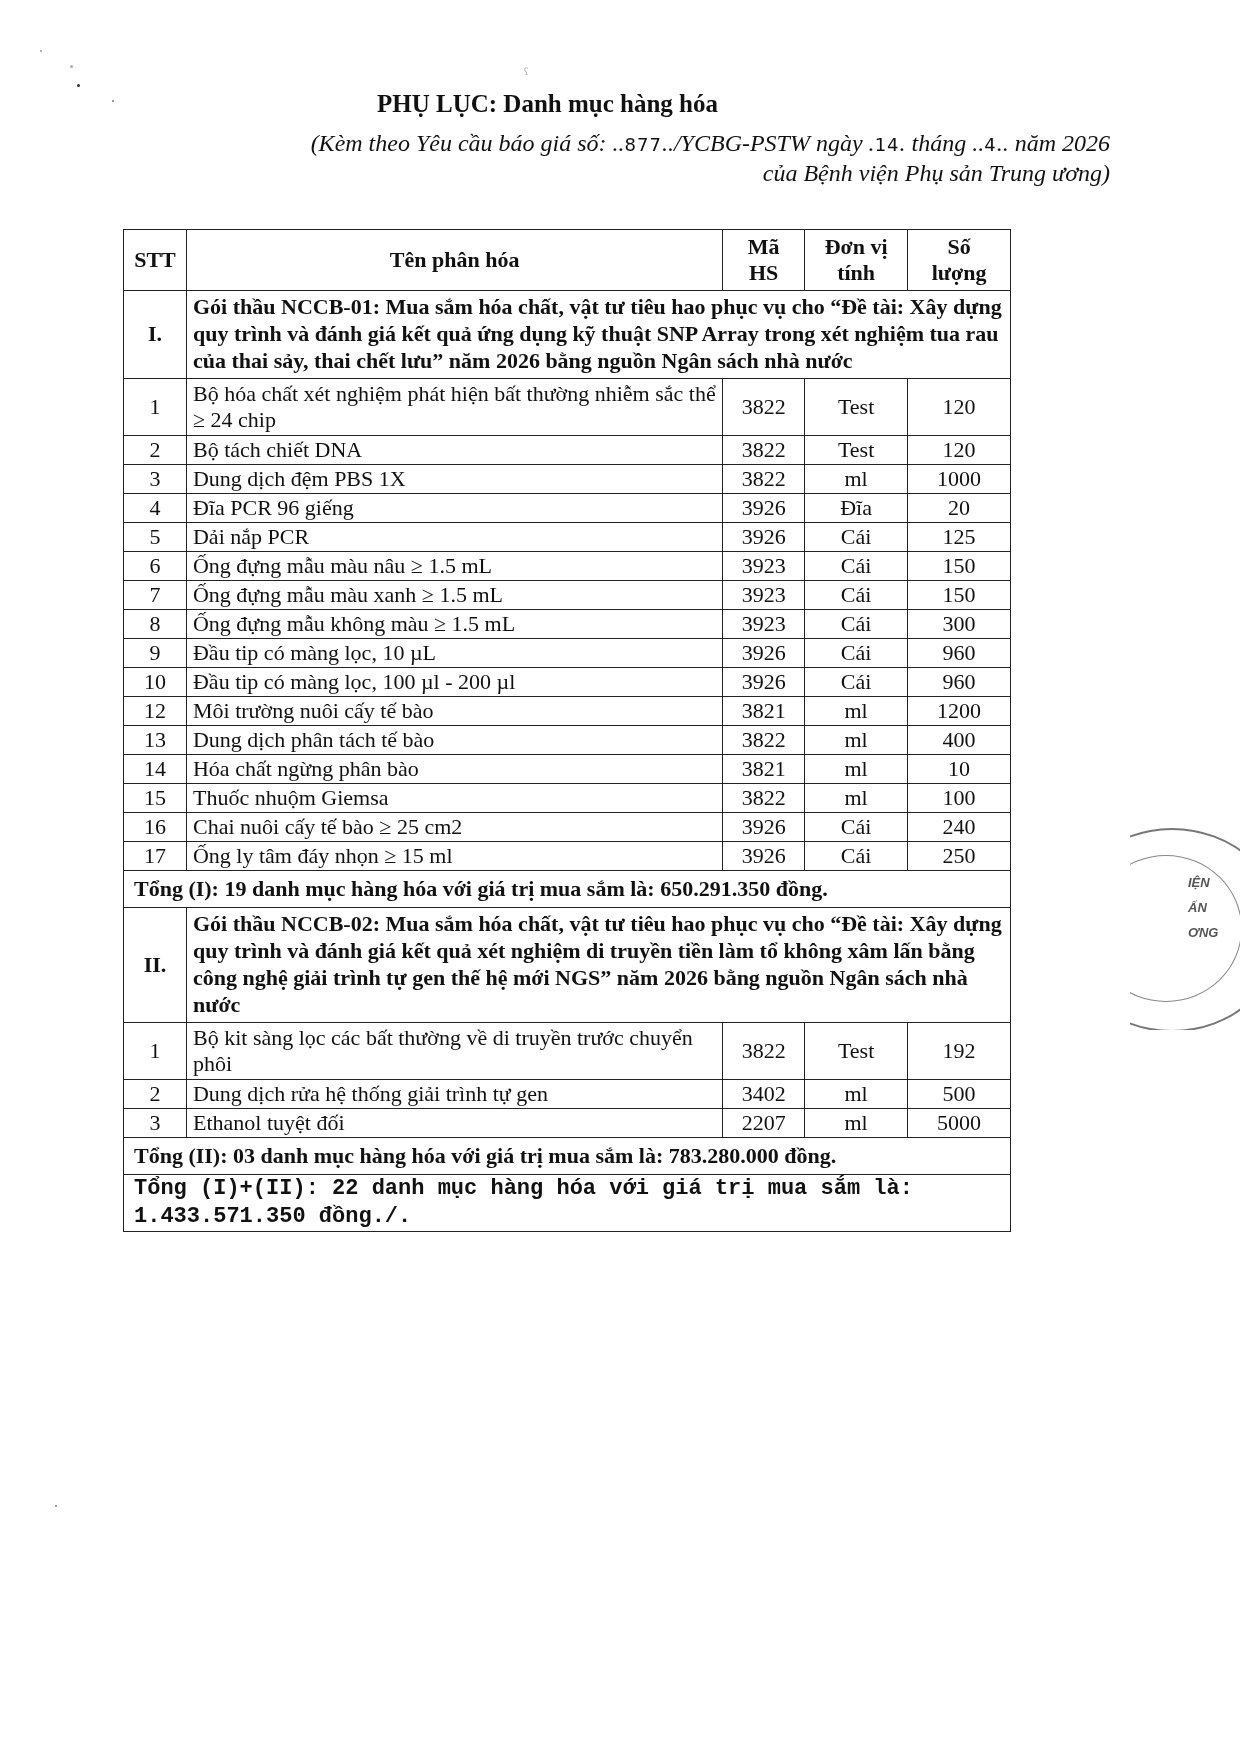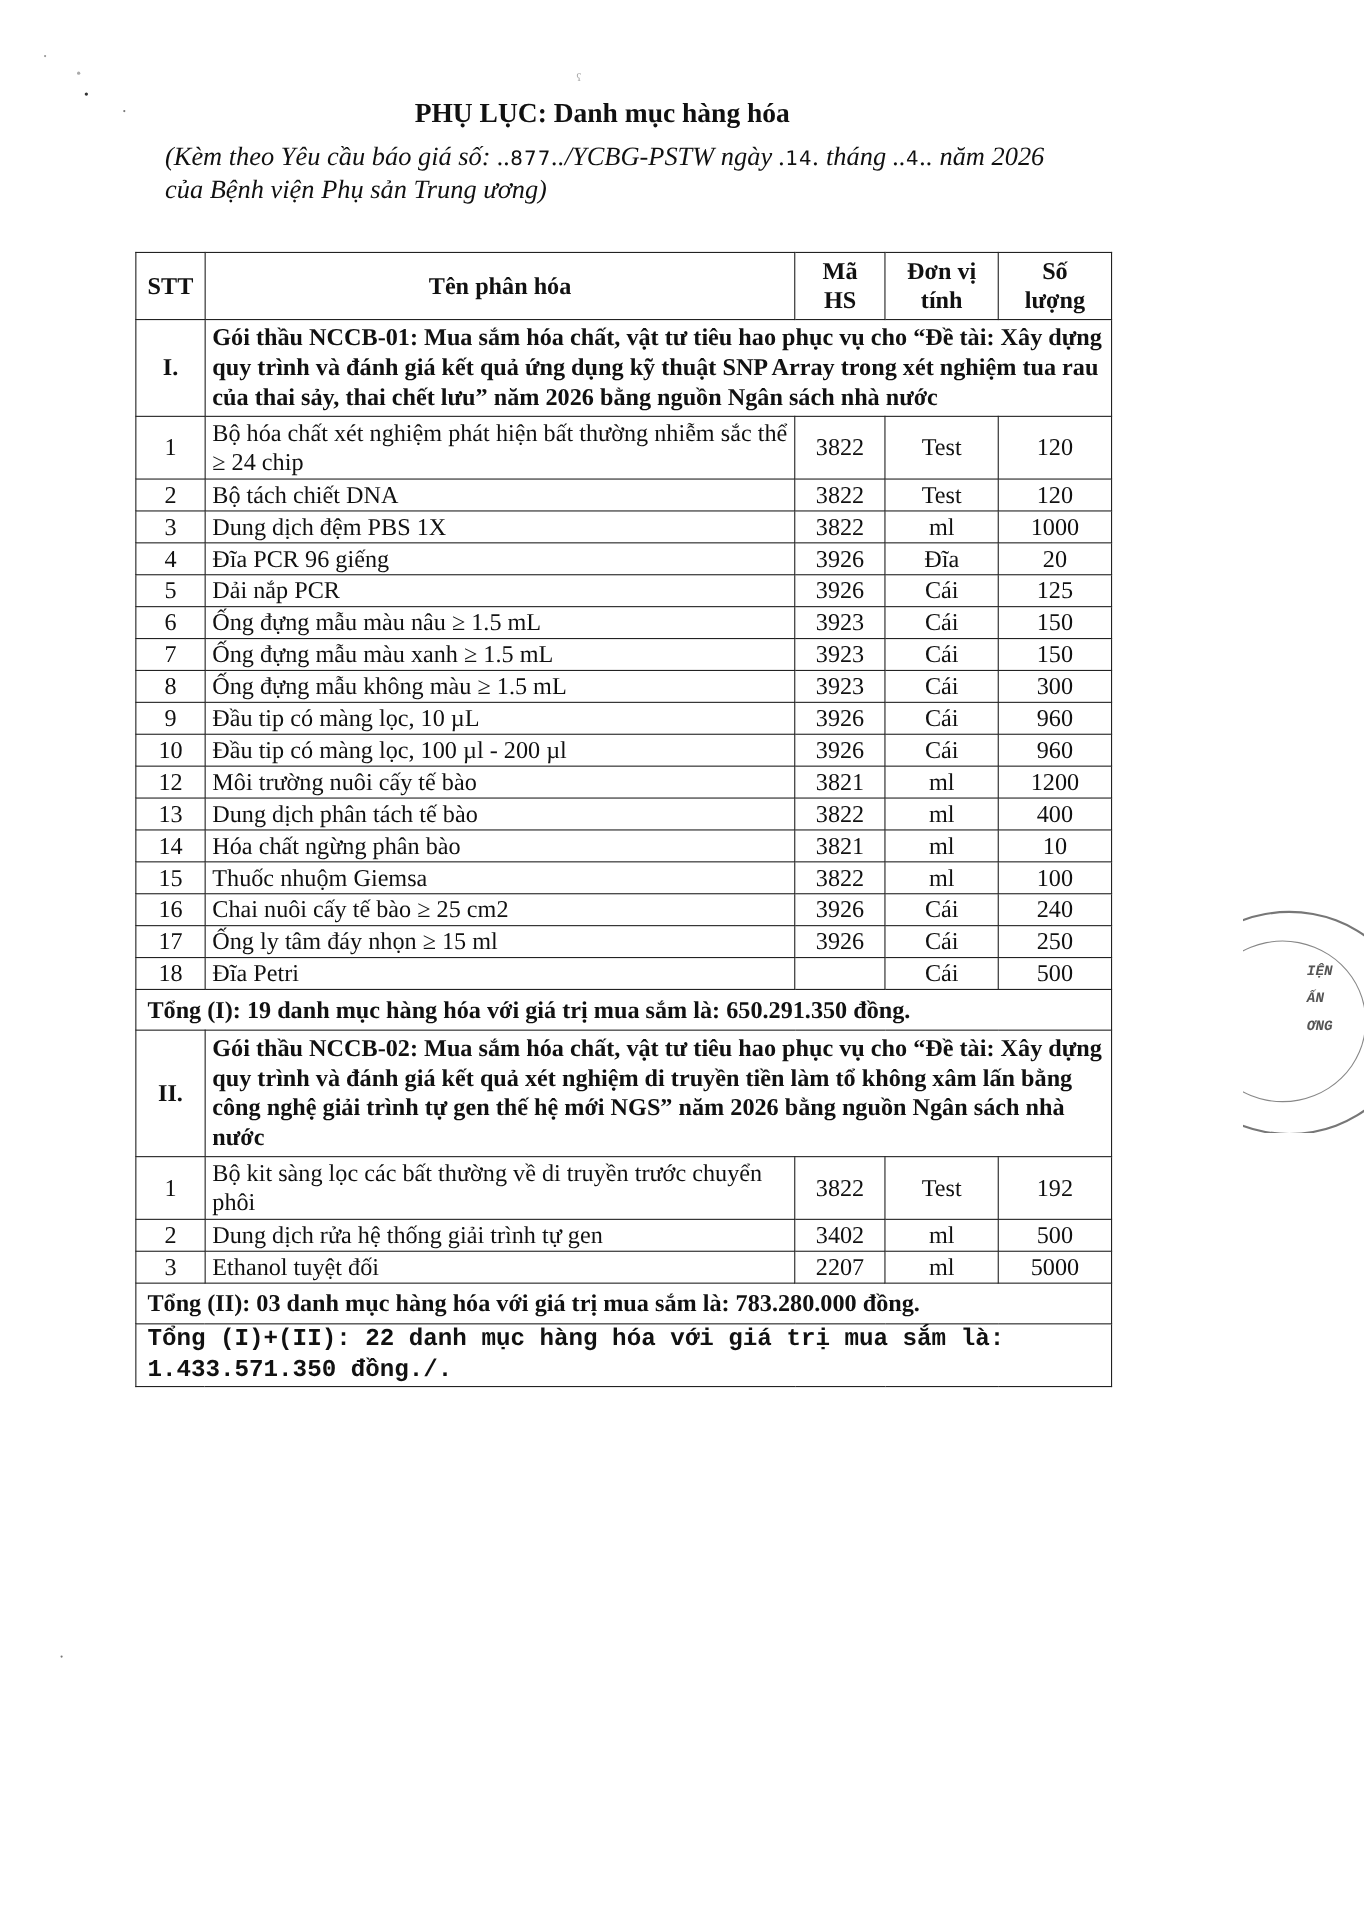--- a/index.html
+++ b/index.html
@@ -3,21 +3,21 @@
 <meta charset="utf-8">
 <style>
   html, body { margin: 0; padding: 0; background: #ffffff; }
   body { width: 1240px; height: 1753px; position: relative; overflow: hidden;
          font-family: "Liberation Serif", "DejaVu Serif", serif; color: #111; }
   .page { position: absolute; left: 0; top: 0; width: 1240px; height: 1753px; }
   .speck { position: absolute; width: 3px; height: 3px; background: #666; border-radius: 50%; }
   .tiny-mark { position: absolute; left: 524px; top: 66px; font-size: 10px; color: #aaa; }
   .title { position: absolute; left: 0; width: 1095px; top: 90px; text-align: center;
            font-weight: bold; font-size: 25px; }
-  .subtitle { position: absolute; left: 150px; width: 960px; text-align: left;
+  .subtitle { position: absolute; left: 150px; width: 960px; text-align: right;
               font-style: italic; font-size: 24px; line-height: 30px; }
   .sub1 { top: 128px; }
   .sub2 { top: 158px; }
   .handwritten { font-family: "DejaVu Sans", sans-serif; font-style: normal; font-size: 18px; letter-spacing: 1px; }
 
   table.goods { position: absolute; left: 123px; top: 209px; width: 888px;
                 border-collapse: collapse; font-size: 22px; margin-top: 20px; }
   table.goods td, table.goods th { border: 1.5px solid #222; padding: 0 6px; }
   table.goods th { font-weight: bold; text-align: center; line-height: 26px; height: 60px; }
   col.c-stt { width: 63px; } col.c-name { width: 537px; } col.c-hs { width: 82px; }
@@ -29,21 +29,21 @@
   tr.section td { font-weight: bold; line-height: 27px; padding-top: 2px; padding-bottom: 4px; }
   tr.section td.roman { text-align: center; vertical-align: middle; }
   tr.total td { font-weight: bold; height: 36px; line-height: 28px; padding-left: 10px; }
   tr.total.grand td { height: 44px; font-family: Liberation Mono, monospace; }
 
   .stamp { position: absolute; left: 1130px; top: 820px; width: 110px; height: 210px; overflow: hidden; }
   .stamp .ring1 { position: absolute; left: -70px; top: 8px; width: 220px; height: 200px;
                   border: 2px solid #777; border-radius: 50%; }
   .stamp .ring2 { position: absolute; left: -40px; top: 35px; width: 150px; height: 145px;
                   border: 1.5px solid #888; border-radius: 50%; }
-  .stamp .txt { position: absolute; left: 58px; font-family: Liberation Mono, monospace;
+  .stamp .txt { position: absolute; left: 58px; font-family: Liberation Sans, sans-serif;
                 font-style: italic; font-weight: bold; font-size: 13px; color: #555; }
 </style>
 </head>
 <body>
 
 <div class="page">
   <span class="speck" style="left:40px;top:50px;width:2px;height:2px;background:#999"></span>
   <span class="speck" style="left:70px;top:65px;background:#aaa"></span>
   <span class="speck" style="left:77px;top:84px;background:#333"></span>
   <span class="speck" style="left:112px;top:100px;width:2px;height:2px;background:#777"></span>
@@ -184,27 +184,20 @@
           <td class="center">Cái</td>
           <td class="center">240</td>
         </tr>
         <tr class="item">
           <td class="center">17</td>
           <td class="name">Ống ly tâm đáy nhọn ≥ 15 ml</td>
           <td class="center">3926</td>
           <td class="center">Cái</td>
           <td class="center">250</td>
         </tr>
-        <tr class="item">
-          <td class="center">18</td>
-          <td class="name">Đĩa Petri</td>
-          <td class="center"></td>
-          <td class="center">Cái</td>
-          <td class="center">500</td>
-        </tr>
         <tr class="total">
           <td colspan="5">Tổng (I): 19 danh mục hàng hóa với giá trị mua sắm là: 650.291.350 đồng.</td>
         </tr>
         <tr class="section">
           <td class="roman">II.</td>
           <td colspan="4">Gói thầu NCCB-02: Mua sắm hóa chất, vật tư tiêu hao phục vụ cho “Đề tài: Xây dựng quy trình và đánh giá kết quả xét nghiệm di truyền tiền làm tổ không xâm lấn bằng công nghệ giải trình tự gen thế hệ mới NGS” năm 2026 bằng nguồn Ngân sách nhà nước</td>
         </tr>
         <tr class="item tall">
           <td class="center">1</td>
           <td class="name">Bộ kit sàng lọc các bất thường về di truyền trước chuyển phôi</td>

